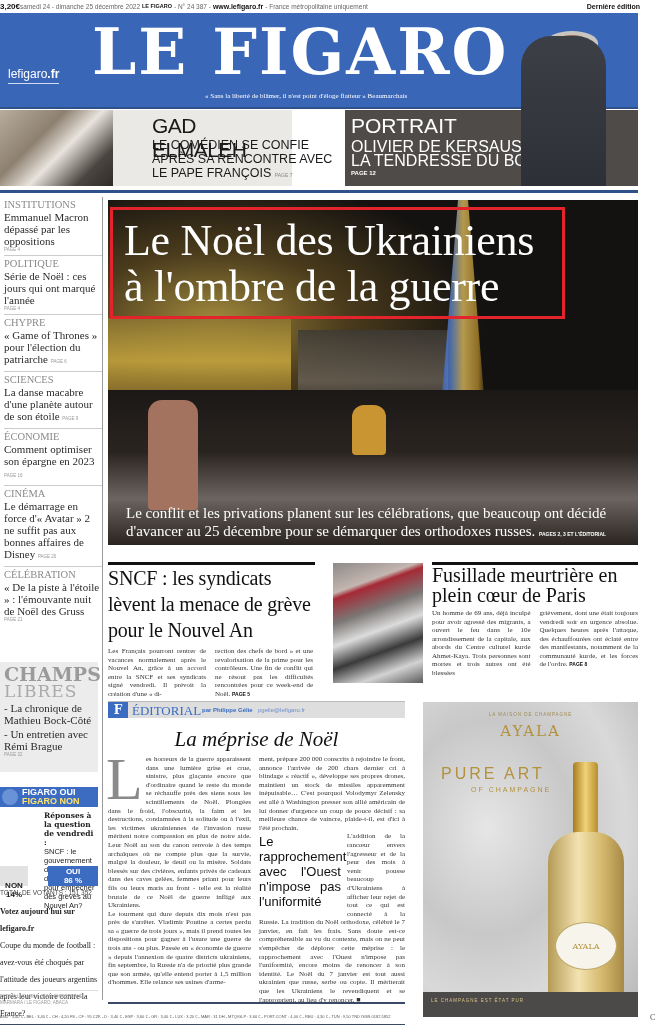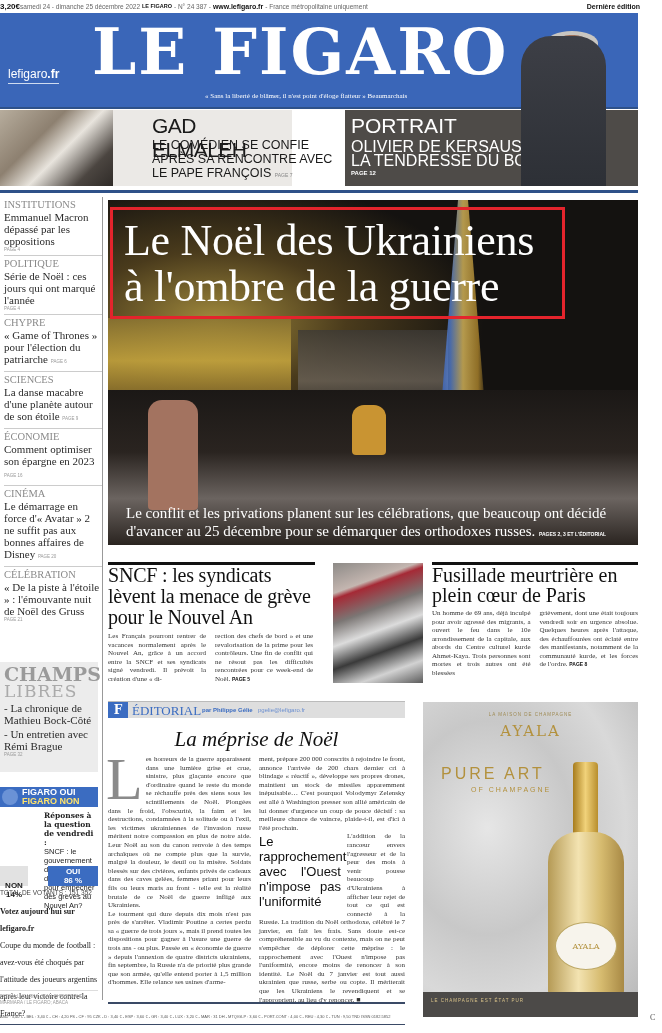--- a/index.html
+++ b/index.html
@@ -72,21 +72,21 @@
   .hero .person-p { position: absolute; left: 40px; top: 200px; width: 50px; height: 110px; border-radius: 14px 14px 4px 4px; background: #a37360; }
   .hero .headline-box { position: absolute; left: 2px; top: 7px; width: 455px; height: 112px; border: 3px solid #e4242c; }
   .hero .headline { position: absolute; left: 16px; top: 18px; font-family: "Liberation Serif", serif; color: #fff; font-size: 44px; line-height: 46px; letter-spacing: -0.3px; }
   .hero .caption { position: absolute; left: 18px; top: 304px; width: 500px; font-family: "Liberation Serif", serif; color: #fff; font-size: 15px; line-height: 18px; }
   .hero .caption .pg { font-family: "Liberation Sans", sans-serif; font-size: 5px; font-weight: bold; }
   .photo-credit { position: absolute; left: 642px; top: 470px; width: 6px; height: 75px; font-size: 4px; color: #bbb; writing-mode: vertical-rl; }
 
   
   .rule-black { position: absolute; height: 3px; background: #111; }
   .sncf { position: absolute; left: 108px; top: 565px; width: 205px; }
-  .sncf .h { font-family: "Liberation Serif", serif; font-size: 20px; line-height: 21px; color: #111; letter-spacing: -0.2px; }
+  .sncf .h { font-family: "Liberation Serif", serif; font-size: 20px; line-height: 26px; color: #111; letter-spacing: -0.2px; }
   .cols2 { display: flex; gap: 9px; margin-top: 4px; }
   .cols2 p { flex: 1; font-size: 7px; line-height: 8.5px; color: #333; text-align: justify; }
   .pgb { font-family: "Liberation Sans", sans-serif; font-weight: bold; font-size: 5px; color: #111; }
   .mid-photo { position: absolute; left: 333px; top: 563px; width: 90px; height: 120px; background: linear-gradient(160deg, #8d8a87 0%, #c4b6b0 20%, #a52a36 24%, #7b7674 40%, #dcdcdc 55%, #3a3a3a 70%, #d2d2d2 85%, #5b5b5b 100%); }
   .fusillade { position: absolute; left: 432px; top: 565px; width: 206px; }
   .fusillade .h { font-family: "Liberation Serif", serif; font-size: 20px; line-height: 20px; color: #111; }
 
   
   .ed-bar { position: absolute; left: 108px; top: 701px; width: 297px; height: 17px; background: #dedede; border-top: 1px solid #bbb; }
   .ed-bar .f { position: absolute; left: 0; top: 0; width: 20px; height: 16px; background: #3b6cc1; color: #fff; font-family: "DejaVu Serif", serif; font-weight: bold; font-size: 12px; text-align: center; line-height: 16px; }

